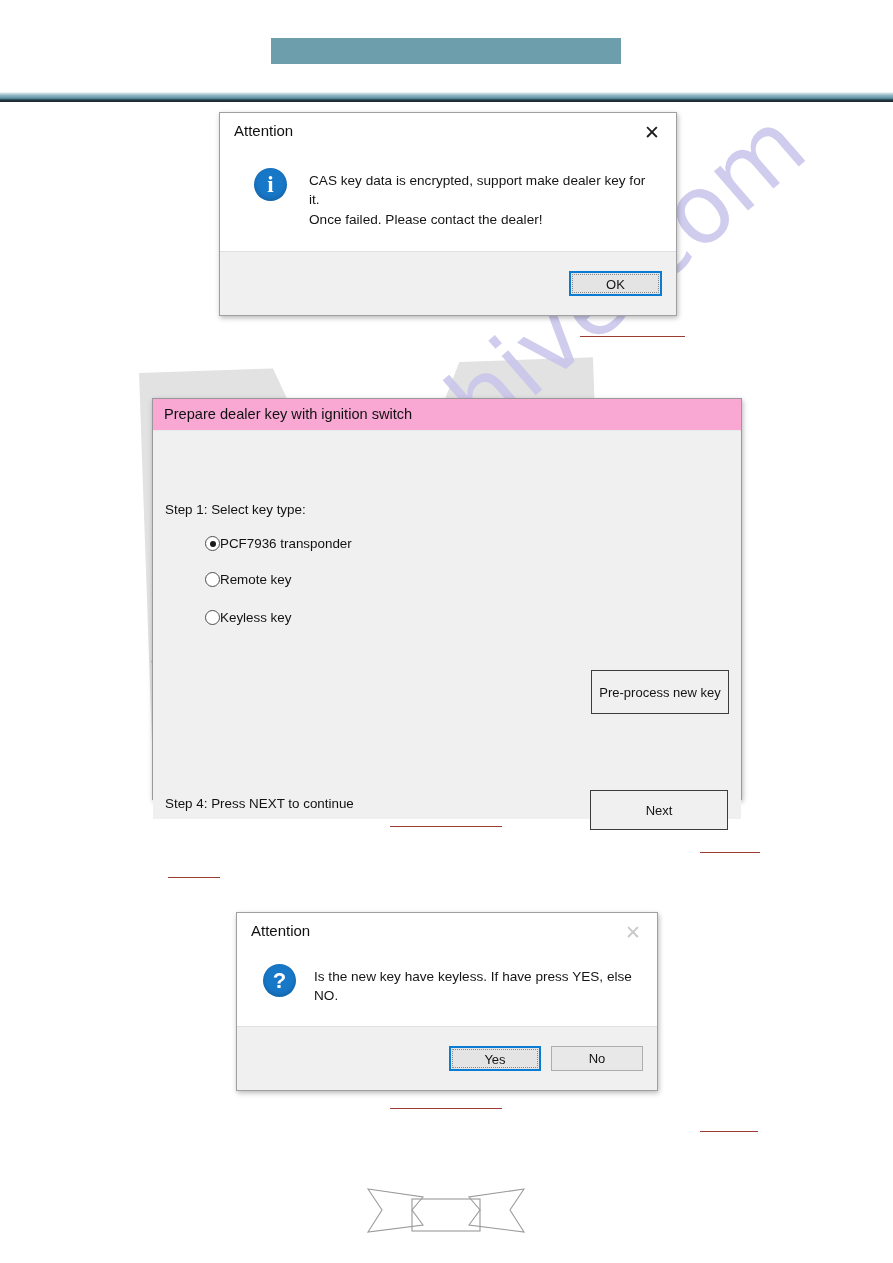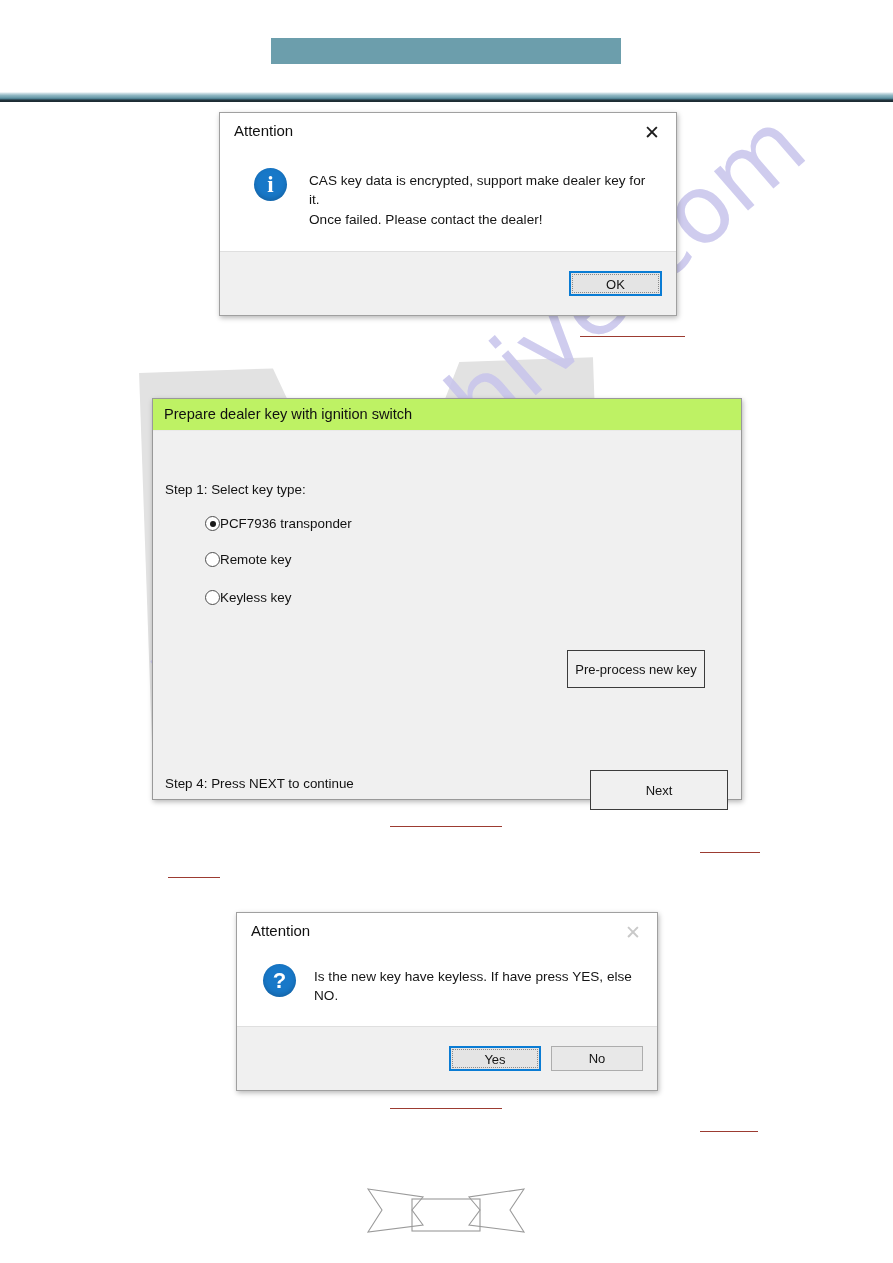--- a/index.html
+++ b/index.html
@@ -208,31 +208,32 @@
   
   #dlg-prepare {
     left: 152px;
     top: 398px;
     width: 588px;
     height: 400px;
     border: 1px solid #999999;
     background: #f0f0f0;
   }
   #dlg-prepare .dlg-title {
-    background: #bef264;
+    background: #f9a8d4;
     padding: 7px 10px 8px 11px;
     border-bottom: 1px solid #e9e9e9;
     text-align: right;
   }
   #dlg-prepare .dlg-title-text { font-size: 14.6px; }
   .prep-body {
     position: relative;
     height: 368px;
     padding: 0;
     background: #f0f0f0;
+    margin-top: 20px;
   }
   .prep-step {
     position: absolute;
     font-size: 13.4px;
     color: #121212;
     white-space: nowrap;
   }
   .radio-row {
     position: absolute;
     display: flex;
@@ -265,21 +266,21 @@
   .prep-btn {
     position: absolute;
     background: #f0f0f0;
     border: 1.5px solid #3c3c3c;
     font-family: "Liberation Sans", sans-serif;
     font-size: 13px;
     color: #141414;
     cursor: pointer;
     text-align: center;
   }
-  #btn-preprocess { left: 414px; top: 219px; width: 138px; height: 38px; }
+  #btn-preprocess { left: 438px; top: 219px; width: 138px; height: 44px; }
   #btn-next       { left: 437px; top: 339px; width: 138px; height: 40px; }
 
   
   .ribbon { position: absolute; left: 366px; top: 1185px; z-index: 2; }
 </style>
 </head>
 <body>
 
 <div class="page">
 

